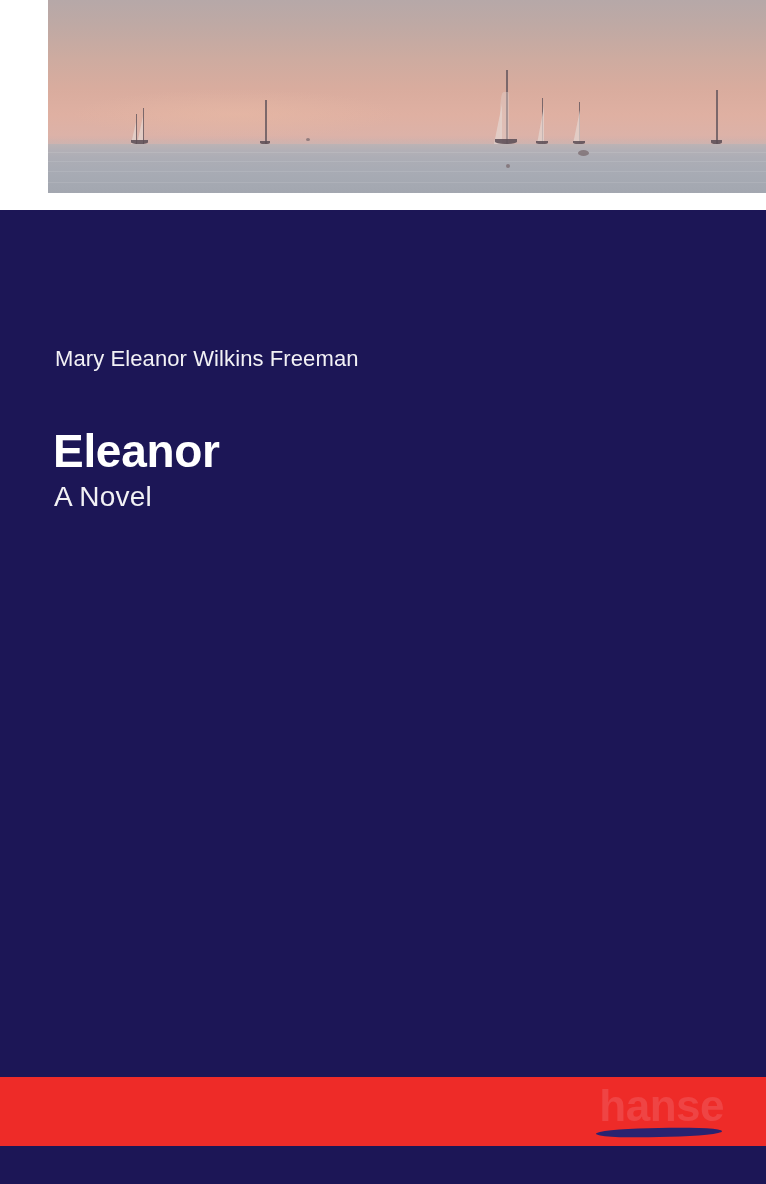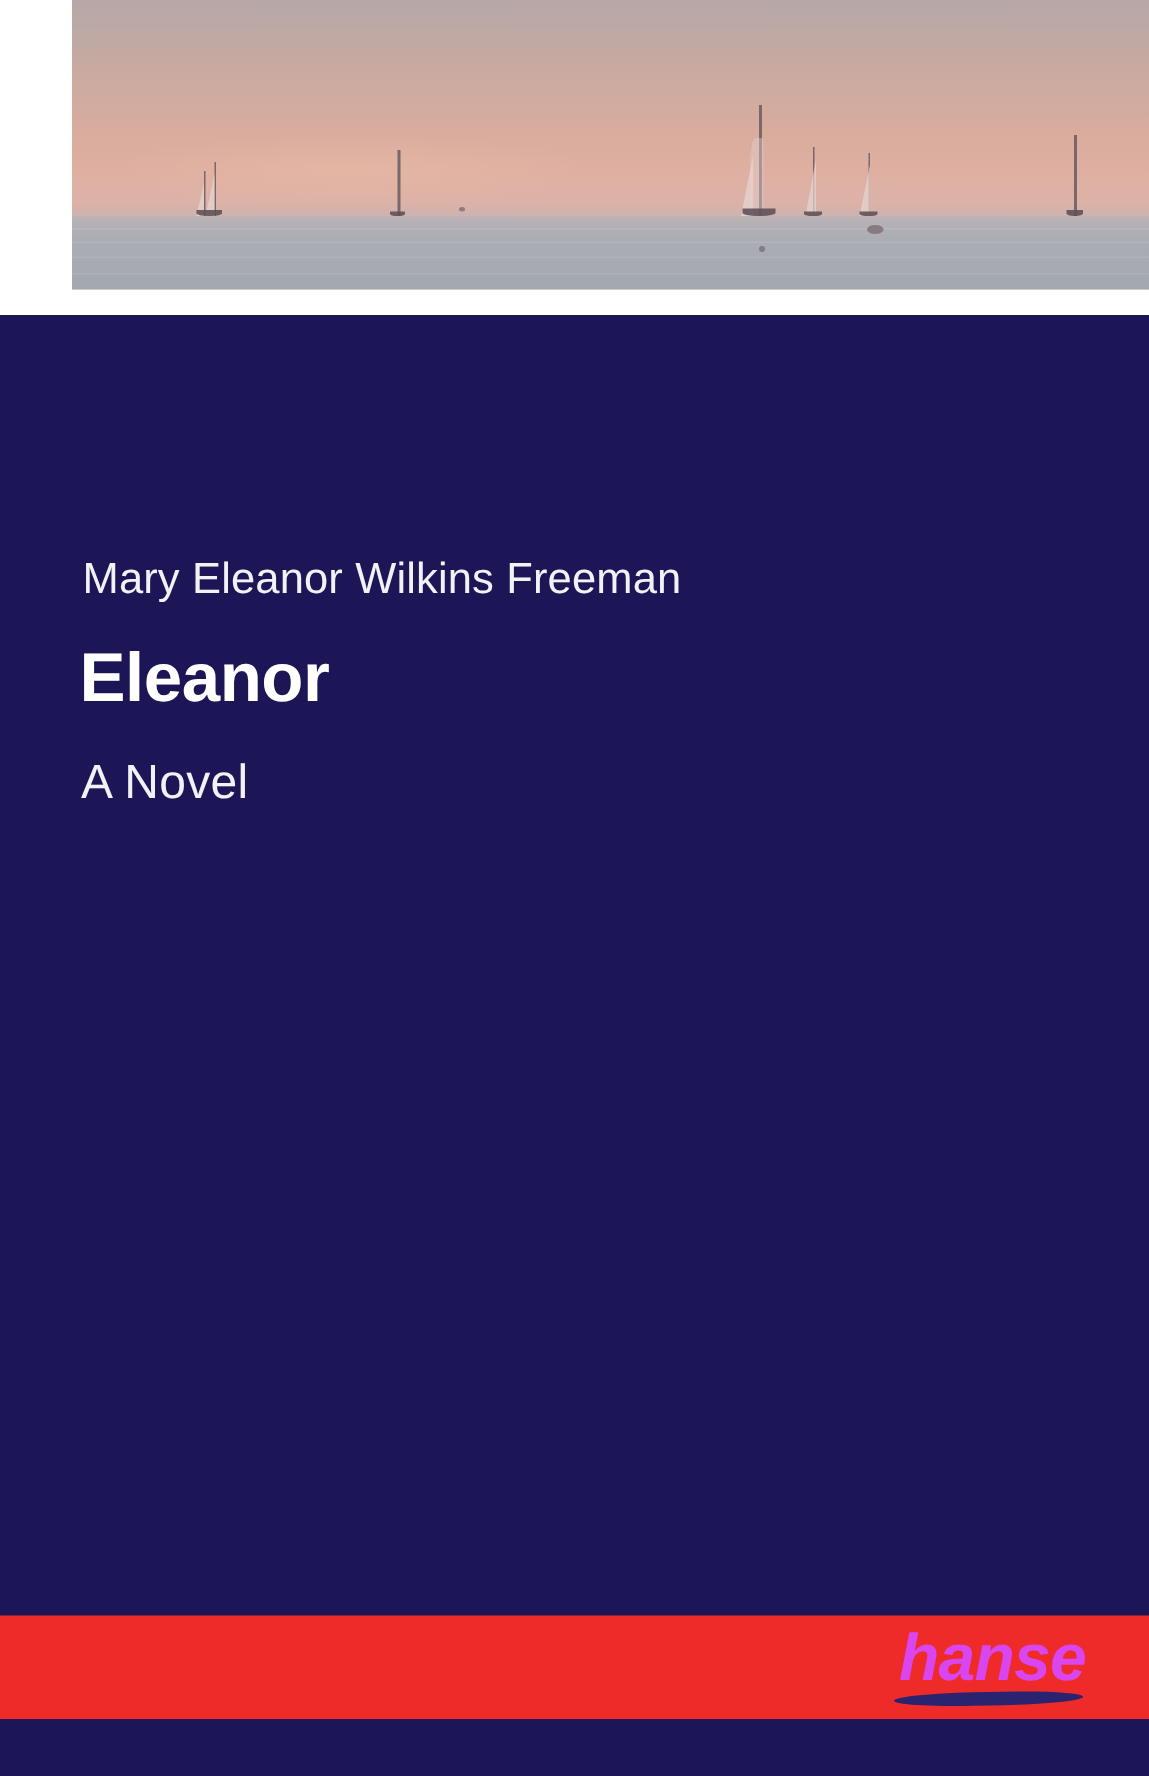--- a/index.html
+++ b/index.html
@@ -128,42 +128,42 @@
     position: absolute;
     background: #7a6a6e;
     border-radius: 50%;
     opacity: 0.75;
   }
 
   
   .author {
     position: absolute;
     left: 55px;
-    top: 370px;
+    top: 346px;
     color: #f2f1f5;
-    font-size: 29px;
+    font-size: 22px;
     letter-spacing: 0.1px;
     white-space: nowrap;
   }
   .title {
     position: absolute;
     left: 53px;
     top: 424px;
     color: #ffffff;
     font-size: 46px;
     font-weight: bold;
     letter-spacing: -0.3px;
     white-space: nowrap;
   }
   .subtitle {
     position: absolute;
     left: 54px;
-    top: 503px;
+    top: 481px;
     color: #f2f1f5;
-    font-size: 32px;
+    font-size: 28px;
     letter-spacing: 0.2px;
     white-space: nowrap;
   }
 
   
   .red-band {
     position: absolute;
     left: 0;
     top: 1077px;
     width: 766px;
@@ -176,26 +176,25 @@
     top: 1081px;
     width: 140px;
     height: 62px;
   }
   .logo-word {
     position: absolute;
     left: 0;
     top: 0;
     width: 100%;
     text-align: right;
-    color: #d946ef;
+    color: #ef4444;
     font-size: 44px;
     font-weight: bold;
     letter-spacing: -0.5px;
     line-height: 50px;
-    font-style: italic;
   }
   .logo-swoosh {
     position: absolute;
     right: 2px;
     bottom: 6px;
     width: 126px;
     height: 9px;
     background: #2a2370;
     border-radius: 50%/60%;
     transform: rotate(-1.2deg);

